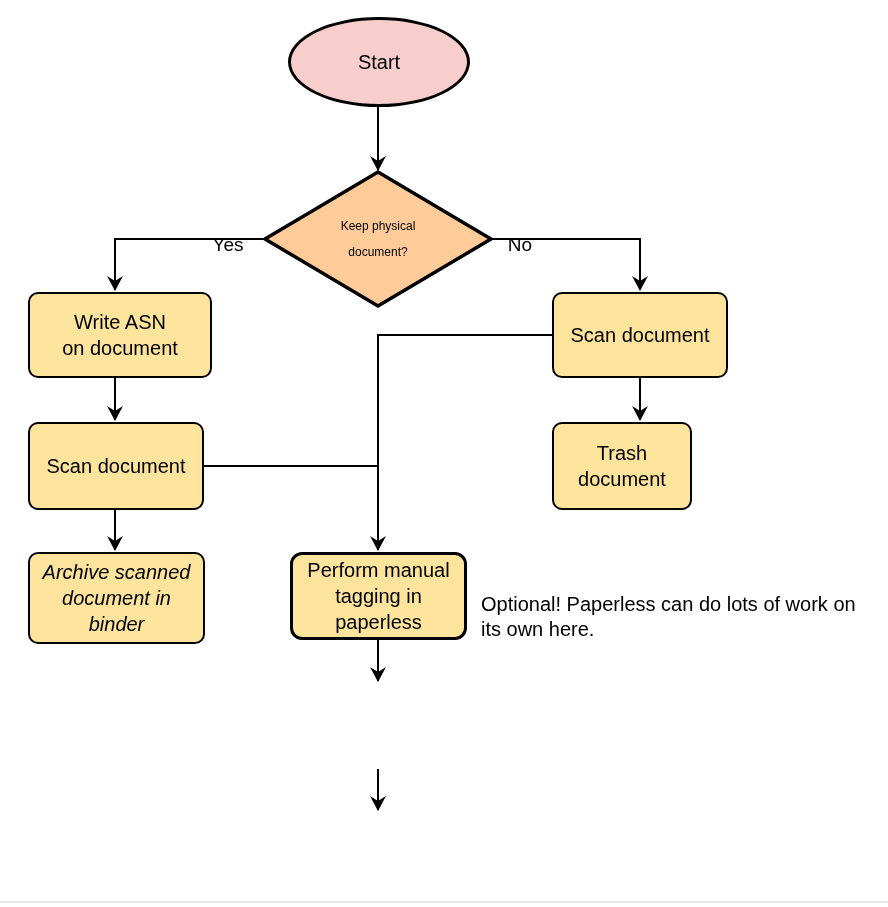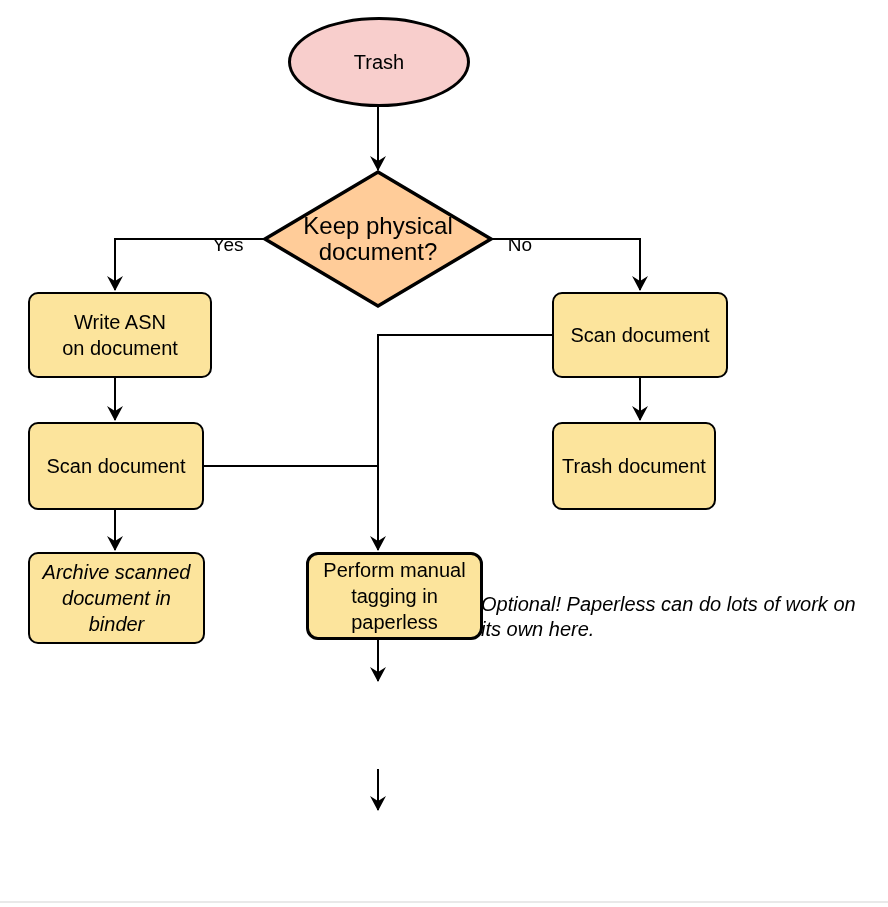--- a/index.html
+++ b/index.html
@@ -41,37 +41,36 @@
     background: var(--terminal-fill, #F8CECC);
     border: 3px solid var(--stroke, #000);
     border-radius: 50%;
   }
   .decision-label {
     position: absolute;
     left: 265px; top: 172px;
     width: 226px; height: 134px;
     display: flex; align-items: center; justify-content: center;
     text-align: center;
-    font-size: 24px; line-height: 26px;
+    font-size: 12px; line-height: 26px;
     white-space: pre-line;
   }
   .edge-label {
     position: absolute;
     width: 50px;
     text-align: center;
     font-size: 19px;
     line-height: 26px;
     margin-top: 24px;
   }
   .note {
     position: absolute;
     left: 481px; top: 592px;
     width: 407px;
     font-size: 20px;
-    font-style: italic;
     line-height: 25px;
     white-space: pre-line;
     color: var(--note-text, #000);
   }
   .bottom-rule {
     position: absolute;
     left: 0; top: 901px;
     width: 888px; height: 1.5px;
     background: #e9e9e9;
   }
@@ -96,21 +95,21 @@
     <path class="edge" d="M 640 378 L 640 420" marker-end="url(#arrowhead)"></path>
     <path class="edge" d="M 552 335 L 378 335 L 378 550" marker-end="url(#arrowhead)"></path>
     <path class="edge" d="M 204 466 L 378 466"></path>
     <path class="edge" d="M 378 640 L 378 681" marker-end="url(#arrowhead)"></path>
     <path class="edge" d="M 378 769 L 378 810" marker-end="url(#arrowhead)"></path>
 
     <polygon class="diamond" points="378,172 491,239 378,306 265,239"></polygon>
   </svg>
 
   <div class="node terminal" style="left:288px; top:17px; width:182px; height:90px;">
-    <span>Trash</span>
+    <span>Start</span>
   </div>
 
   <div class="decision-label">Keep physical
 document?</div>
 
   <div class="edge-label" style="left:203px; top:208px;">Yes</div>
   <div class="edge-label" style="left:495px; top:208px;">No</div>
 
   <div class="node process" style="left:28px; top:292px; width:184px; height:86px;">
     <span>Write ASN
@@ -124,25 +123,25 @@
   <div class="node process" style="left:28px; top:552px; width:177px; height:92px;font-style:italic;">
     <span>Archive scanned
 document in
 binder</span>
   </div>
 
   <div class="node process" style="left:552px; top:292px; width:176px; height:86px;">
     <span>Scan document</span>
   </div>
 
-  <div class="node process" style="left:552px; top:422px; width:164px; height:88px;">
+  <div class="node process" style="left:552px; top:422px; width:140px; height:88px;">
     <span>Trash document</span>
   </div>
 
-  <div class="node process emphasis" style="left:290px; top:552px; width:177px; height:88px;margin-left:16px;">
+  <div class="node process emphasis" style="left:290px; top:552px; width:177px; height:88px;">
     <span>Perform manual
 tagging in
 paperless</span>
   </div>
 
 
 
   <div class="note">Optional! Paperless can do lots of work on
 its own here.</div>
 

